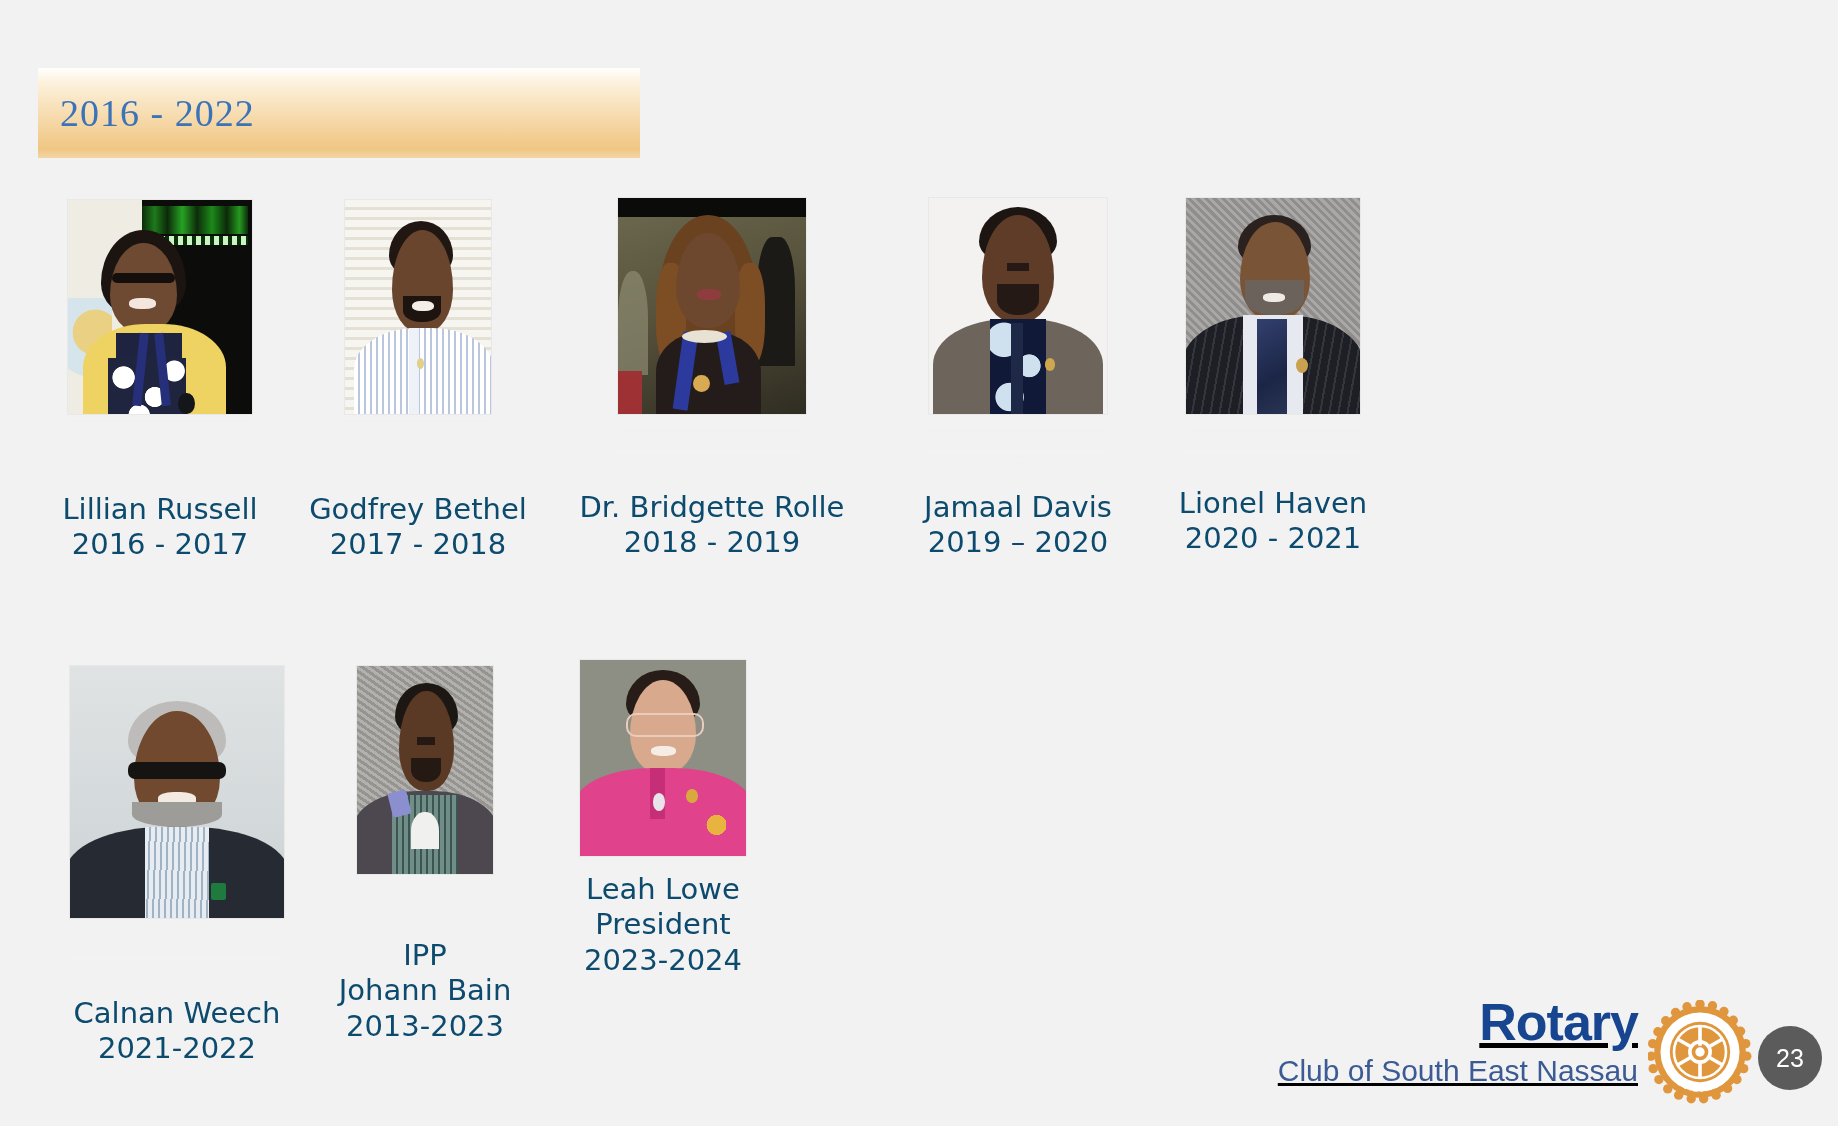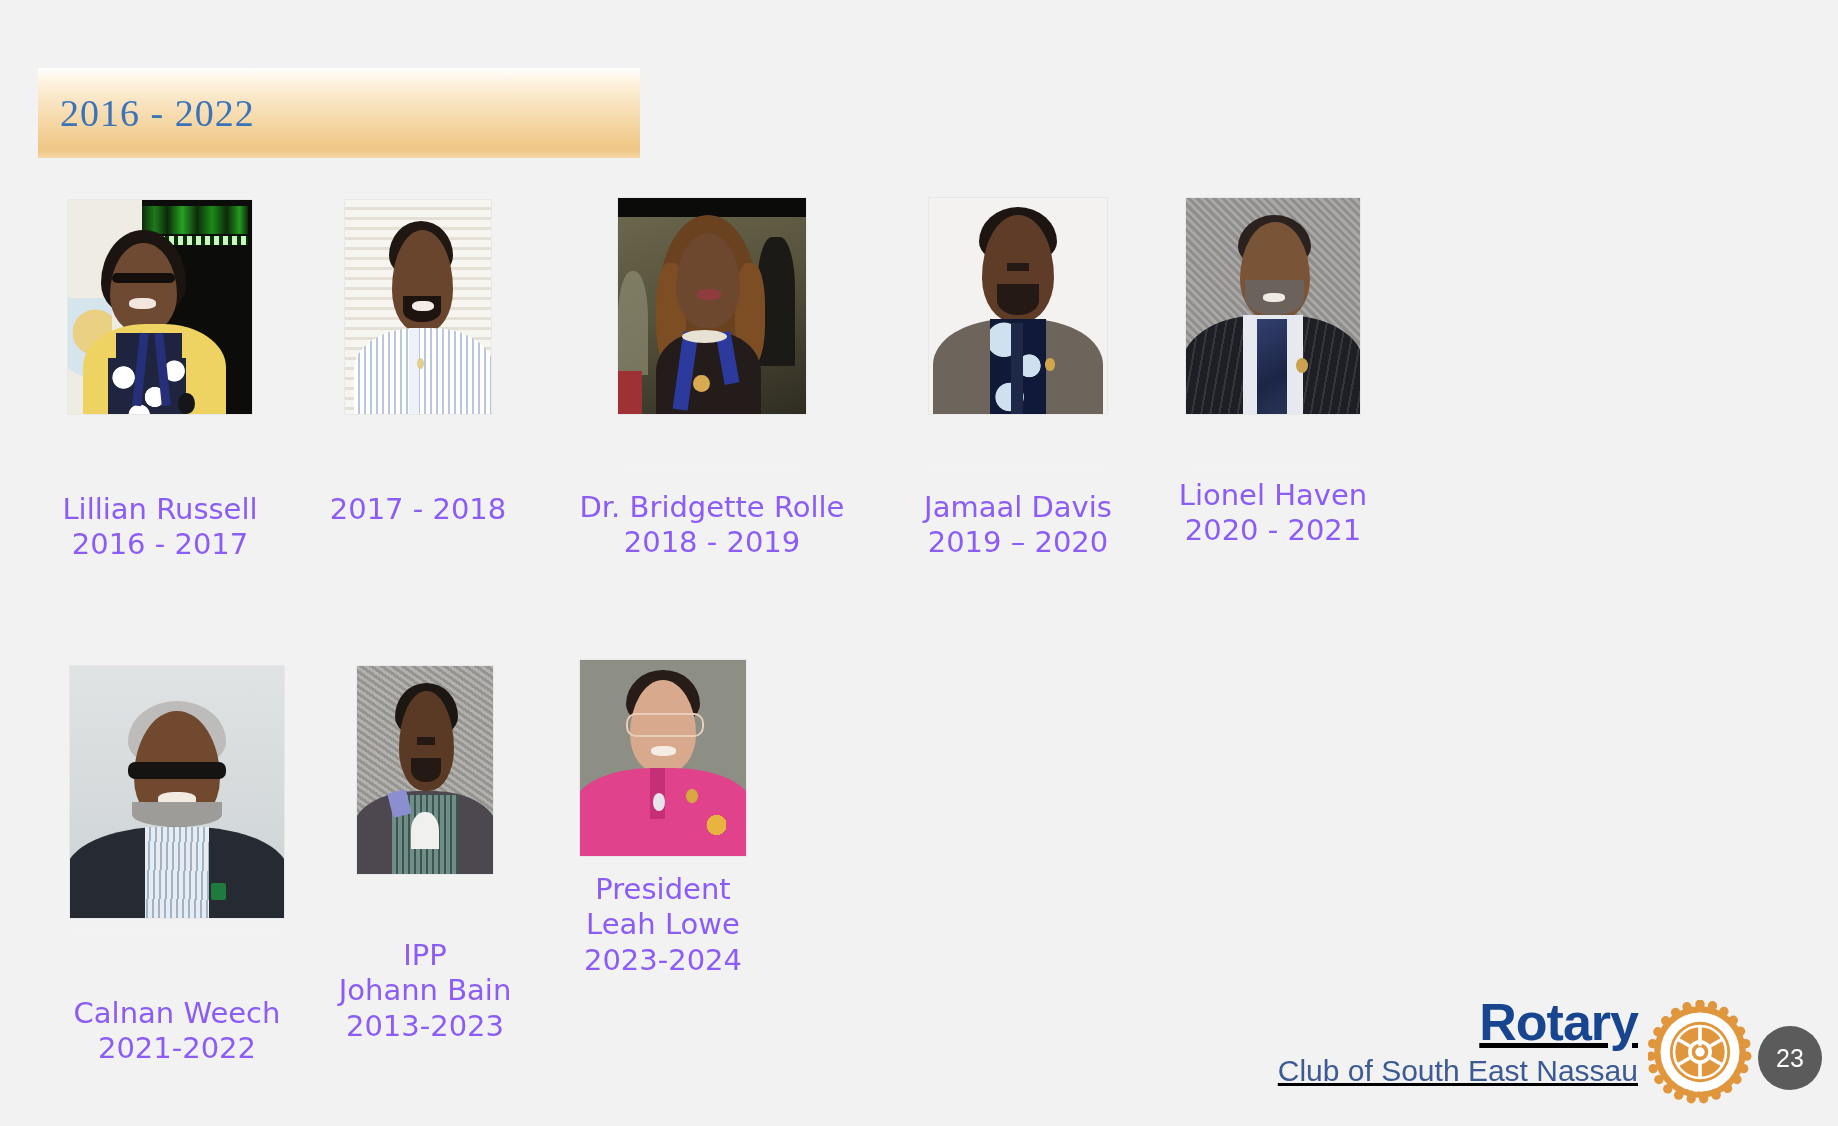--- a/index.html
+++ b/index.html
@@ -42,21 +42,21 @@
   .reflection{
     position:relative;overflow:hidden;margin:2px auto 0;
     opacity:.45;
   }
   .reflection::after{
     content:"";position:absolute;inset:0;
     background:linear-gradient(to bottom, rgba(242,242,242,.45) 0%, rgba(242,242,242,.85) 55%, rgba(242,242,242,1) 100%);
   }
   .caption{
     font-family:"DejaVu Sans", sans-serif;
-    color:#8b5cf6;font-size:29px;line-height:1.22;
+    color:#0c4a6e;font-size:29px;line-height:1.22;
     white-space:nowrap;
   }
   .caption .ln{display:block;}
 
   
   .brand{position:absolute;right:86px;bottom:22px;display:flex;align-items:flex-start;text-decoration:underline;}
   .brand-text{text-align:right;margin-right:10px;}
   .brand-word{
     font-family:"Liberation Sans", sans-serif;
     font-size:52px;font-weight:bold;color:#17458f;line-height:1.0;
@@ -140,20 +140,21 @@
             repeating-linear-gradient(0deg,#ffffff 0 4px,#b9c6dd 4px 6px);"></div>
           <div class="sk" style="left:44%;top:60%;width:7%;height:44%;background:#eef2f8;"></div>
           <div class="sk" style="left:49%;top:74%;width:5%;height:5%;background:#e0cf8d;border-radius:50%;"></div>
         </div>
       </div>
       <div class="reflection" style="width:146px;height:60px;">
         
       </div>
     </div>
     <div class="caption" style="margin-top:16px;">
+      <span class="ln">Godfrey Bethel</span>
       <span class="ln">2017 - 2018</span>
     </div>
   </div>
 
   <div class="card" style="left:529px;top:198px;width:366px;">
     <div class="photo-wrap" style="width:188px;">
       <div class="photo" style="width:188px;height:216px;">
         <div class="scene" style="background:linear-gradient(160deg,#6e6a50 0%,#57533c 45%,#2f2c22 100%);">
           <div class="sk" style="left:0;top:0;width:100%;height:9%;background:#0b0b0a;"></div>
           <div class="sk" style="left:0;top:34%;width:16%;height:48%;background:#8d8a72;border-radius:45% 45% 0 0;opacity:.7;"></div>
@@ -222,21 +223,21 @@
             repeating-linear-gradient(100deg,#1d1f24 0 7px,#33363d 7px 9px);"></div>
           <div class="sk" style="left:33%;top:54%;width:34%;height:50%;background:#e6e9f0;"></div>
           <div class="sk" style="left:41%;top:56%;width:17%;height:46%;background:linear-gradient(150deg,#33406e,#1b2546 60%,#2b3657);"></div>
           <div class="sk" style="left:63%;top:74%;width:7%;height:7%;background:#caa24f;border-radius:50%;"></div>
         </div>
       </div>
       <div class="reflection" style="width:174px;height:58px;">
         
       </div>
     </div>
-    <div class="caption" style="margin-top:4px;">
+    <div class="caption" style="margin-top:12px;">
       <span class="ln">Lionel Haven</span>
       <span class="ln">2020 - 2021</span>
     </div>
   </div>
 
   <div class="card" style="left:-8px;top:666px;width:370px;">
     <div class="photo-wrap" style="width:214px;">
       <div class="photo" style="width:214px;height:252px;">
         <div class="scene" style="background:linear-gradient(180deg,#dfe3e4 0%,#d2d7d9 70%,#c8ced0 100%);">
           <div class="sk hair" style="left:27%;top:14%;width:46%;height:26%;background:#bdbcba;"></div>
@@ -299,22 +300,22 @@
           <div class="sk" style="left:42%;top:55%;width:9%;height:26%;background:#c62f77;"></div>
           <div class="sk" style="left:44%;top:68%;width:7%;height:9%;background:#e9e4ea;border-radius:50%;"></div>
           <div class="sk" style="left:66%;top:78%;width:22%;height:12%;background:
               radial-gradient(circle at 74% 52%,#e8b33e 0 34%,transparent 35%),
               linear-gradient(transparent,transparent);"></div>
           <div class="sk" style="left:64%;top:66%;width:7%;height:7%;background:#d8a93e;border-radius:50%;"></div>
         </div>
       </div>
     </div>
     <div class="caption" style="margin-top:16px;">
+      <span class="ln">Leah Lowe</span>
       <span class="ln">President</span>
-      <span class="ln">Leah Lowe</span>
       <span class="ln">2023-2024</span>
     </div>
   </div>
 
   <div class="brand">
     <div class="brand-text">
       <div class="brand-word">Rotary</div>
       <div class="brand-club">Club of South East Nassau</div>
     </div>
     <svg class="rotary-mark" viewBox="0 0 200 200" aria-hidden="true">

